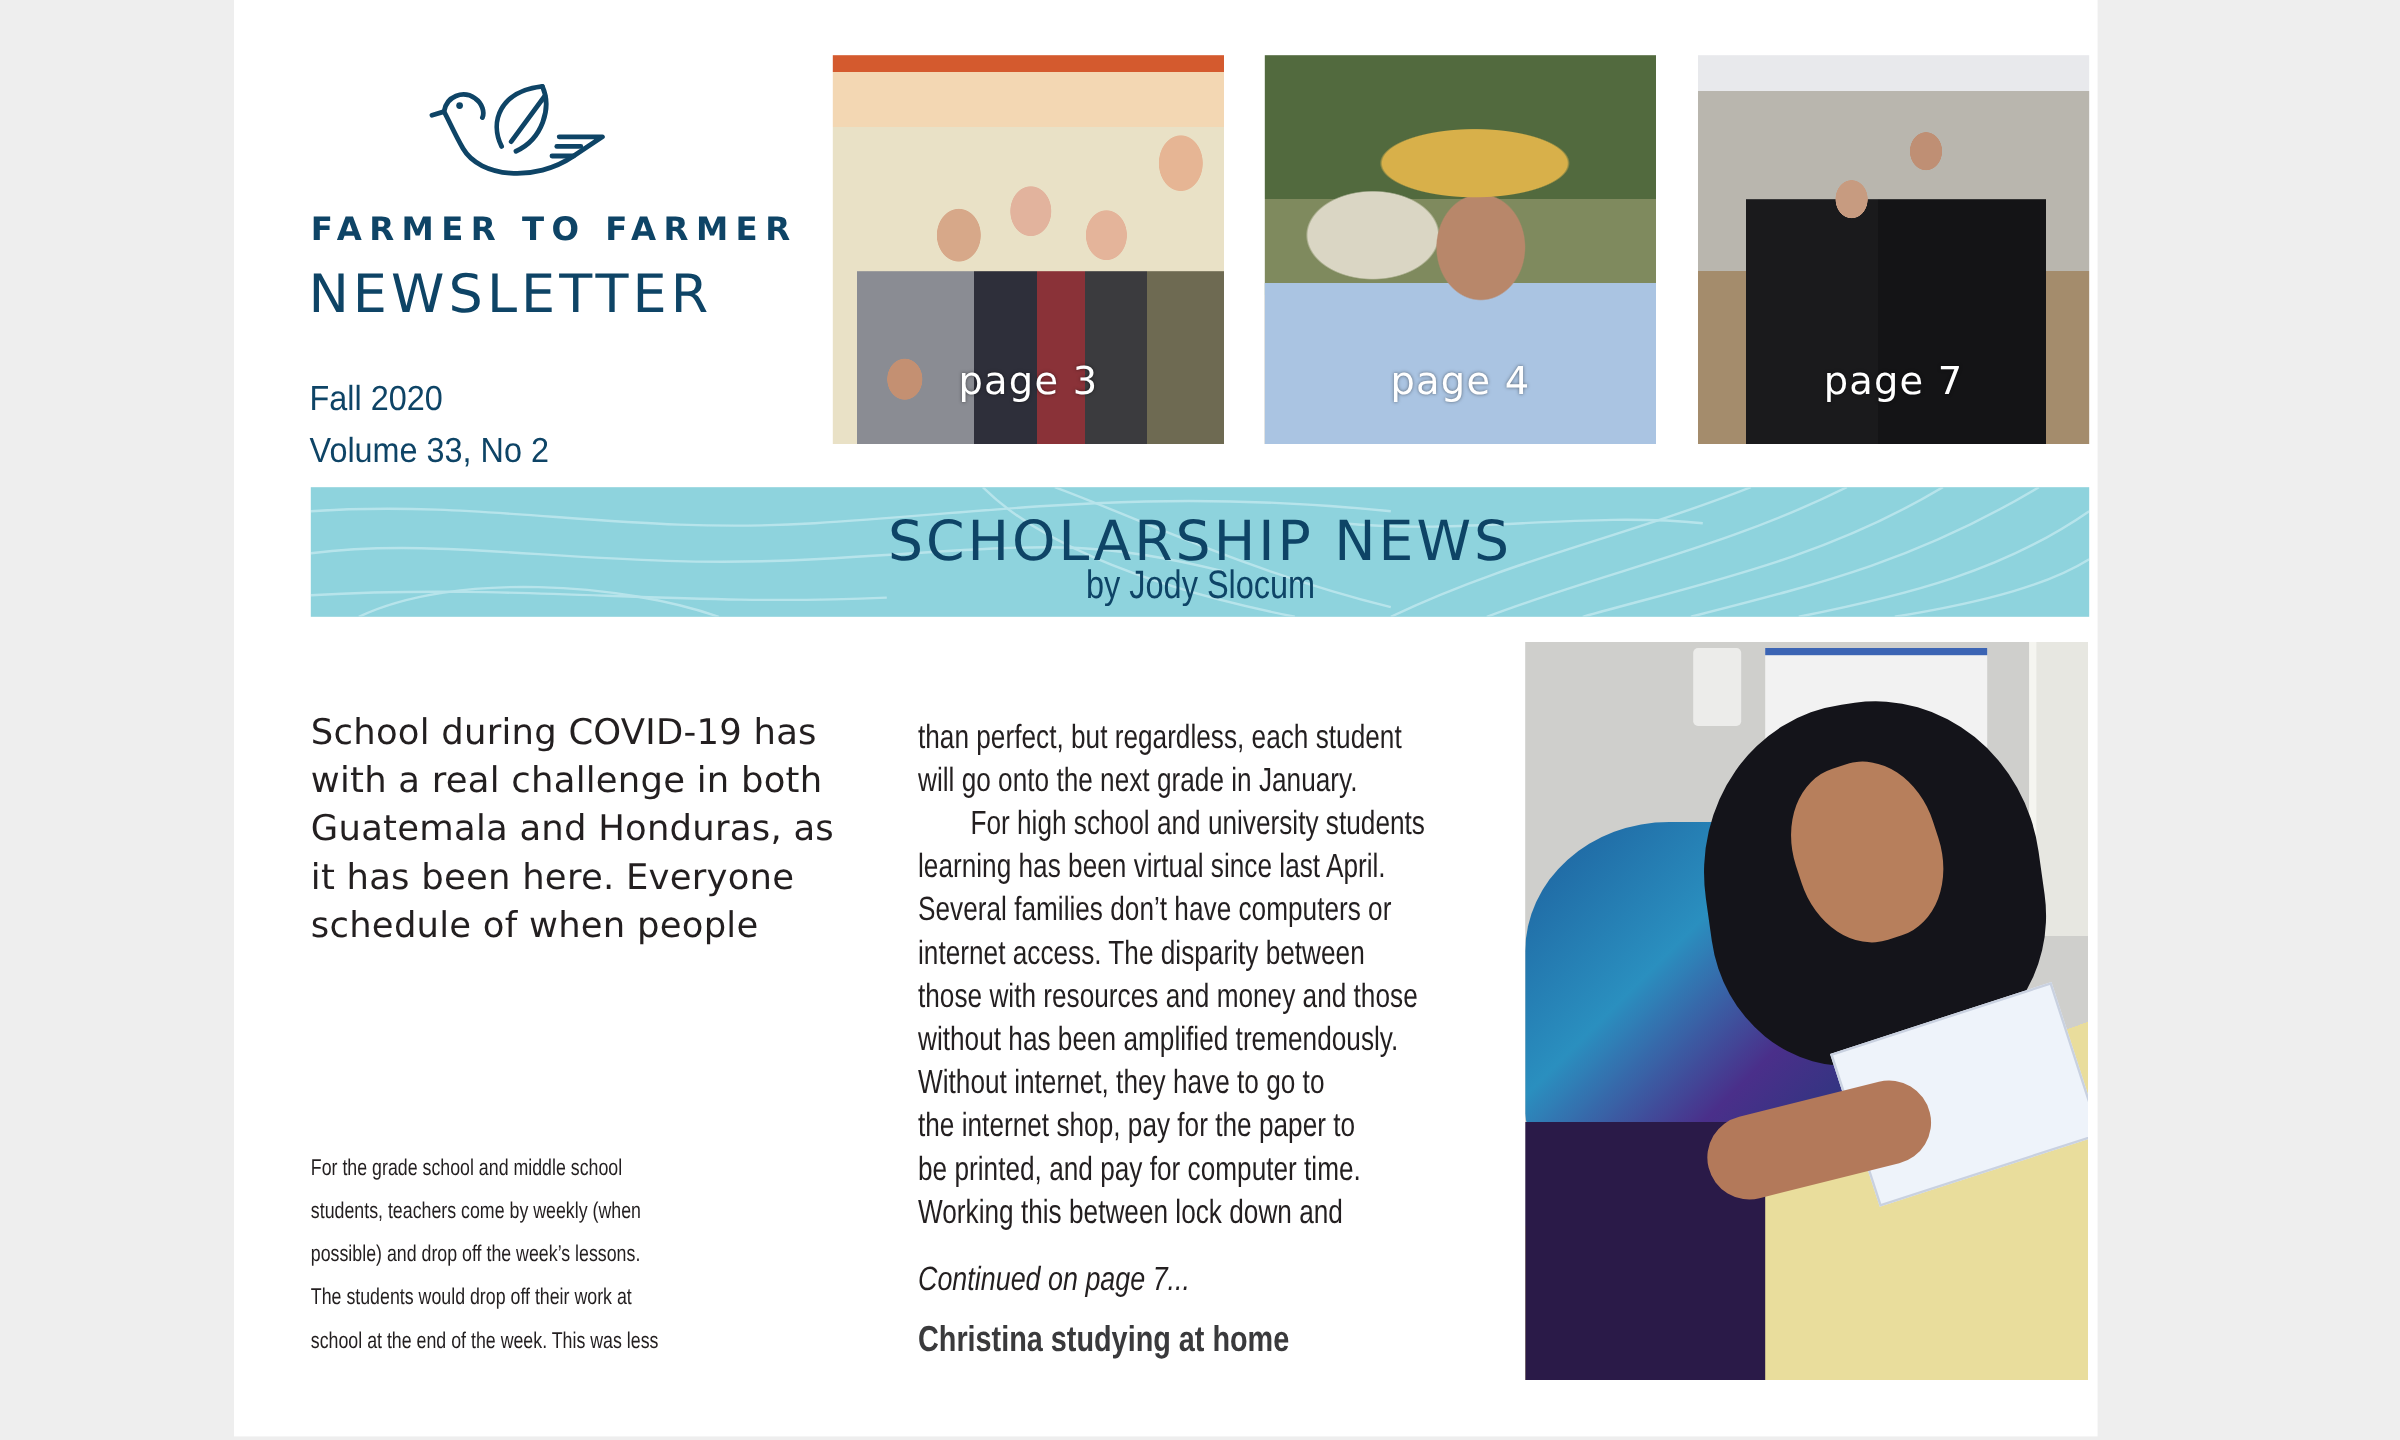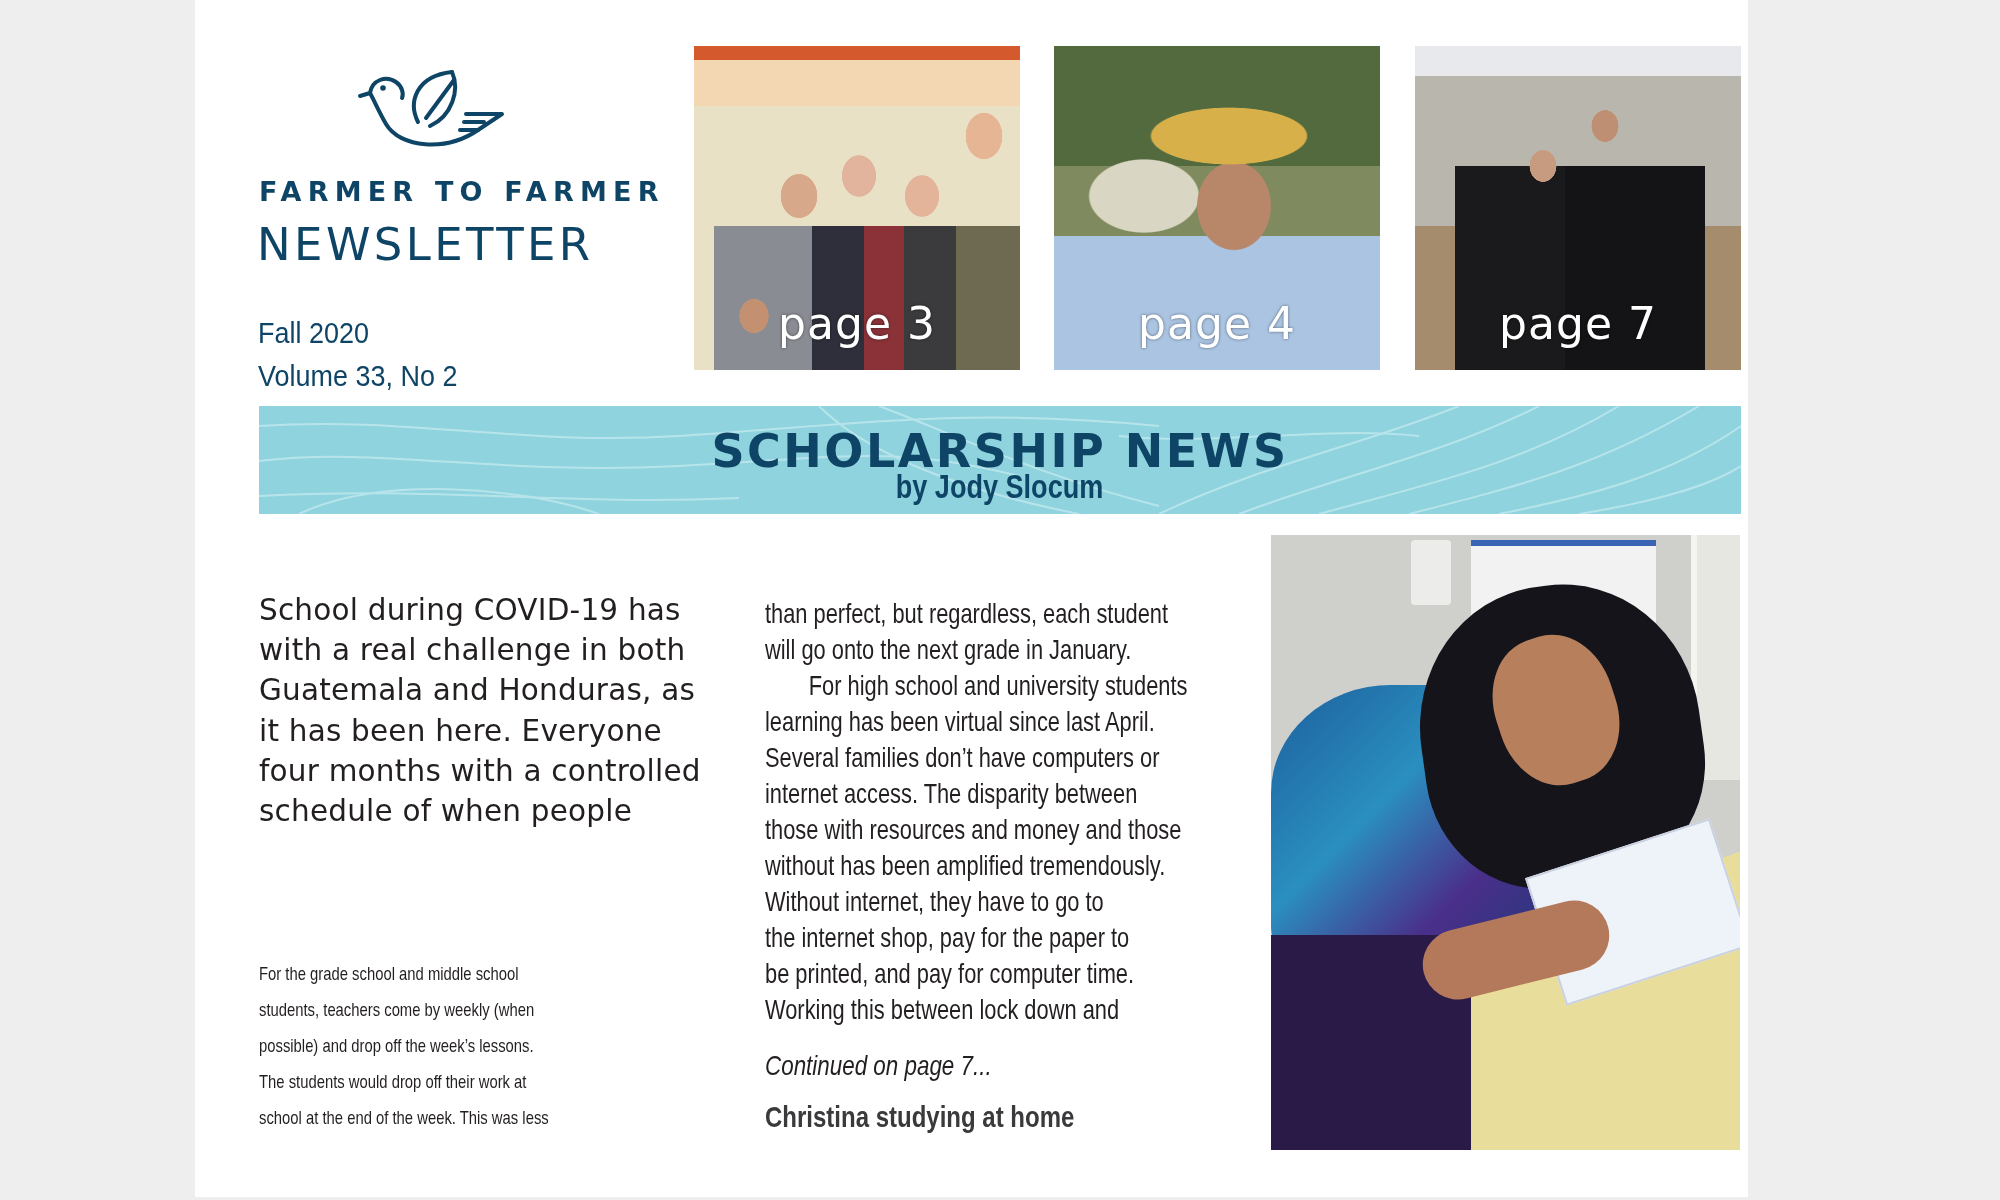--- a/index.html
+++ b/index.html
@@ -9,21 +9,21 @@
   }
   .page { position:absolute; left:195px; top:0; width:1553px; height:1197px; background:#ffffff; }
 
   .logo { position:absolute; left:356px; top:66px; width:150px; height:92px; }
   .brand { position:absolute; left:259px; top:176px; width:346px; font-size:27px; letter-spacing:6.2px; font-weight:bold; color:#0e4466; white-space:nowrap; font-family:"DejaVu Sans", sans-serif; }
   .nl { position:absolute; left:257px; top:218px; font-size:45px; letter-spacing:3.4px; color:#0e4466; font-family:"DejaVu Sans", sans-serif; font-weight:normal; transform:scaleY(0.98); white-space:nowrap; }
   .issue { position:absolute; left:258px; top:312px; font-size:29px; line-height:43px; color:#0e4466; font-family:"Liberation Sans", sans-serif; }
   .issue div { transform:scaleX(0.93); transform-origin:left; white-space:nowrap; }
 
   .thumb { position:absolute; top:46px; width:326px; height:324px; overflow:hidden; }
-  .thumb .lbl { position:absolute; left:0; right:0; top:252px; text-align:center; color:#fff; font-size:44px; letter-spacing:1px; font-family:"DejaVu Sans", sans-serif; text-shadow:0 0 3px rgba(0,0,0,0.5); }
+  .thumb .lbl { position:absolute; left:0; right:0; top:252px; text-align:center; color:#fff; font-size:32px; letter-spacing:1px; font-family:"DejaVu Sans", sans-serif; text-shadow:0 0 3px rgba(0,0,0,0.5); }
   .t1 { left:694px; background:
       radial-gradient(ellipse 30px 36px at 105px 150px, #d7a889 60%, transparent 62%),
       radial-gradient(ellipse 28px 34px at 165px 130px, #e2b39d 60%, transparent 62%),
       radial-gradient(ellipse 28px 34px at 228px 150px, #e4b49a 60%, transparent 62%),
       radial-gradient(ellipse 30px 38px at 290px 90px, #e6b594 60%, transparent 62%),
       radial-gradient(ellipse 24px 28px at 60px 270px, #c49072 60%, transparent 62%),
       linear-gradient(90deg, transparent 0 20px, #8a8c93 20px 118px, #2e2f3a 118px 170px, #8a3238 170px 210px, #3b3b3e 210px 262px, #6e6a52 262px 326px) 0 180px/100% 144px no-repeat,
       linear-gradient(180deg, #d45a2e 0 14px, #f3d7b3 14px 60px, #e9e1c6 60px 180px);
   }
   .t2 { left:1054px; background:
@@ -33,21 +33,21 @@
       radial-gradient(ellipse 90px 60px at 90px 150px, #dad6c4 60%, transparent 62%),
       linear-gradient(180deg, #526a3e 0 120px, #7f8a5e 120px 200px, #a8946c 200px 324px);
   }
   .t3 { left:1415px; background:
       radial-gradient(ellipse 22px 26px at 128px 120px, #c79b80 60%, transparent 62%),
       radial-gradient(ellipse 22px 26px at 190px 80px, #bf8f74 60%, transparent 62%),
       linear-gradient(90deg, transparent 0 40px, #1a1a1c 40px 150px, #141416 150px 290px, transparent 290px) 0 120px/100% 204px no-repeat,
       linear-gradient(180deg, #e8e9ec 0 30px, #b9b6ae 30px 180px, #a48c6c 180px 324px);
   }
 
-  .banner { position:absolute; left:259px; top:406px; width:1482px; height:108px; background:#8ed3dd; overflow:hidden;font-weight:bold; }
+  .banner { position:absolute; left:259px; top:406px; width:1482px; height:108px; background:#8ed3dd; overflow:hidden; }
   .banner svg { position:absolute; left:0; top:0; }
   .banner .title { position:absolute; left:0; right:0; top:18px; text-align:center; color:#0e4466; font-size:46px; letter-spacing:2.5px; font-family:"DejaVu Sans", sans-serif; white-space:nowrap; }
   .banner .by { position:absolute; left:0; right:0; top:62px; text-align:center; color:#0e4466; font-size:33px; font-family:"Liberation Sans", sans-serif; }
   .banner .by span { display:inline-block; transform:scaleX(0.82); }
 
   .lead { position:absolute; left:259px; top:590px; width:470px; font-size:29.5px; line-height:40.2px; color:#231f20; font-family:"DejaVu Sans", sans-serif; letter-spacing:0.2px; }
   .lead div { white-space:nowrap; }
   .cond { font-family:"Liberation Sans Narrow","Liberation Sans", sans-serif; }
   .body1 { position:absolute; left:259px; top:956px; font-size:19px; line-height:36px; color:#231f20; }
   .body2 { position:absolute; left:765px; top:596px; font-size:28px; line-height:36px; color:#231f20; }
@@ -123,21 +123,20 @@
   </svg>
   <div class="title">SCHOLARSHIP NEWS</div>
   <div class="by"><span>by Jody Slocum</span></div>
 </div>
 
 <div class="lead">
   <div>School during COVID-19 has</div>
   <div>with a real challenge in both</div>
   <div>Guatemala and Honduras, as</div>
   <div>it has been here. Everyone</div>
-  <div>four months with a controlled</div>
   <div>schedule of when people</div>
 </div>
 
 <div class="body1 cond">
   <div>For the grade school and middle school</div>
   <div>students, teachers come by weekly (when</div>
   <div>possible) and drop off the week’s lessons.</div>
   <div>The students would drop off their work at</div>
   <div>school at the end of the week. This was less</div>
 </div>

